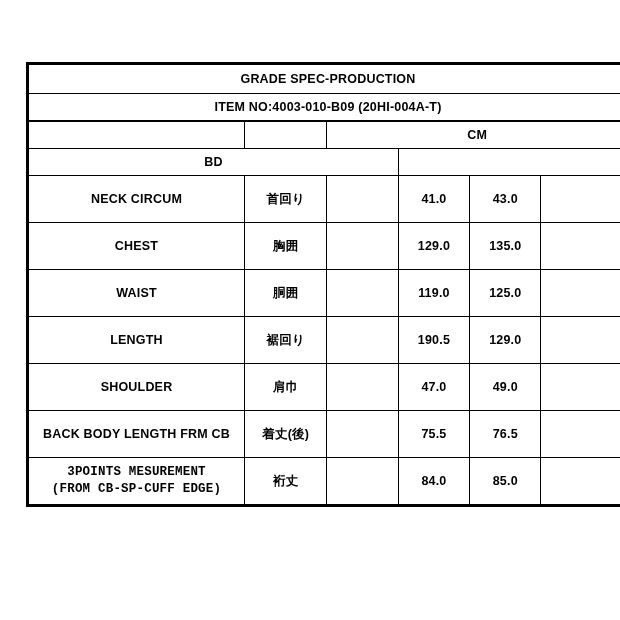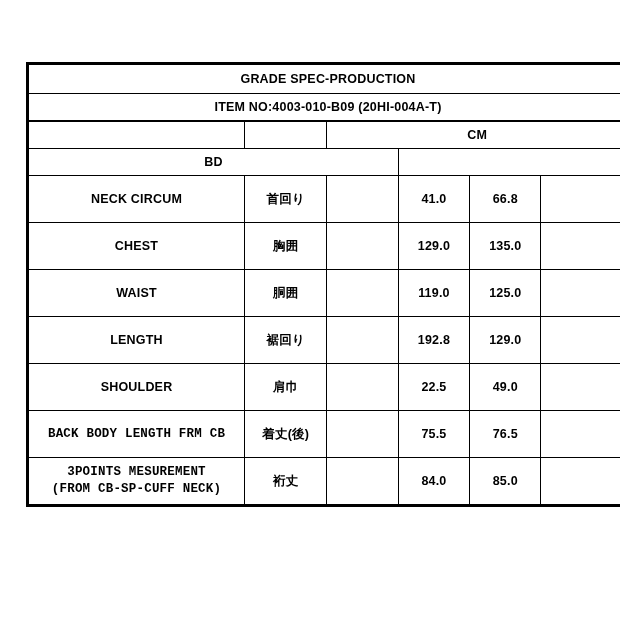--- a/index.html
+++ b/index.html
@@ -94,21 +94,21 @@
     text-align: right;
     padding-right: 10px;
     font-size: 13px;
     font-weight: bold;
   }
   .two-line {
     font-size: 11.5px;
     line-height: 1.35;
     font-family: Liberation Mono, monospace;
   }
-  .nowrap { white-space: nowrap; font-family: Liberation Mono, monospace; }
+  .nowrap { white-space: nowrap; }
 </style>
 </head>
 <body>
 
 <div class="sheet">
   <div class="frame">
     <table class="spec">
       <colgroup>
         <col style="width:215px">
         <col style="width:82px">
@@ -132,21 +132,21 @@
         <tr>
           <td class="bd-cell" colspan="3">BD</td>
           <td class="bd-cell" colspan="3"></td>
         </tr>
 
         <tr class="data-row">
           <td class="pom">NECK CIRCUM</td>
           <td class="jp">首回り</td>
           <td class="val"></td>
           <td class="val">41.0</td>
-          <td class="val">66.8</td>
+          <td class="val">43.0</td>
           <td class="val"></td>
         </tr>
 
         <tr class="data-row">
           <td class="pom">CHEST</td>
           <td class="jp">胸囲</td>
           <td class="val"></td>
           <td class="val">129.0</td>
           <td class="val">135.0</td>
           <td class="val"></td>
@@ -158,47 +158,47 @@
           <td class="val"></td>
           <td class="val">119.0</td>
           <td class="val">125.0</td>
           <td class="val"></td>
         </tr>
 
         <tr class="data-row">
           <td class="pom">LENGTH</td>
           <td class="jp">裾回り</td>
           <td class="val"></td>
-          <td class="val">192.8</td>
+          <td class="val">190.5</td>
           <td class="val">129.0</td>
           <td class="val"></td>
         </tr>
 
         <tr class="data-row">
           <td class="pom">SHOULDER</td>
           <td class="jp">肩巾</td>
           <td class="val"></td>
-          <td class="val">22.5</td>
+          <td class="val">47.0</td>
           <td class="val">49.0</td>
           <td class="val"></td>
         </tr>
 
         <tr class="data-row">
           <td class="pom nowrap">BACK BODY LENGTH FRM CB</td>
           <td class="jp">着丈(後)</td>
           <td class="val"></td>
           <td class="val">75.5</td>
           <td class="val">76.5</td>
           <td class="val"></td>
         </tr>
 
         <tr class="data-row">
           <td class="pom two-line">
             <div>3POINTS MESUREMENT</div>
-            <div>(FROM CB-SP-CUFF NECK)</div>
+            <div>(FROM CB-SP-CUFF EDGE)</div>
           </td>
           <td class="jp">裄丈</td>
           <td class="val"></td>
           <td class="val">84.0</td>
           <td class="val">85.0</td>
           <td class="val"></td>
         </tr>
       </tbody>
     </table>
   </div>

